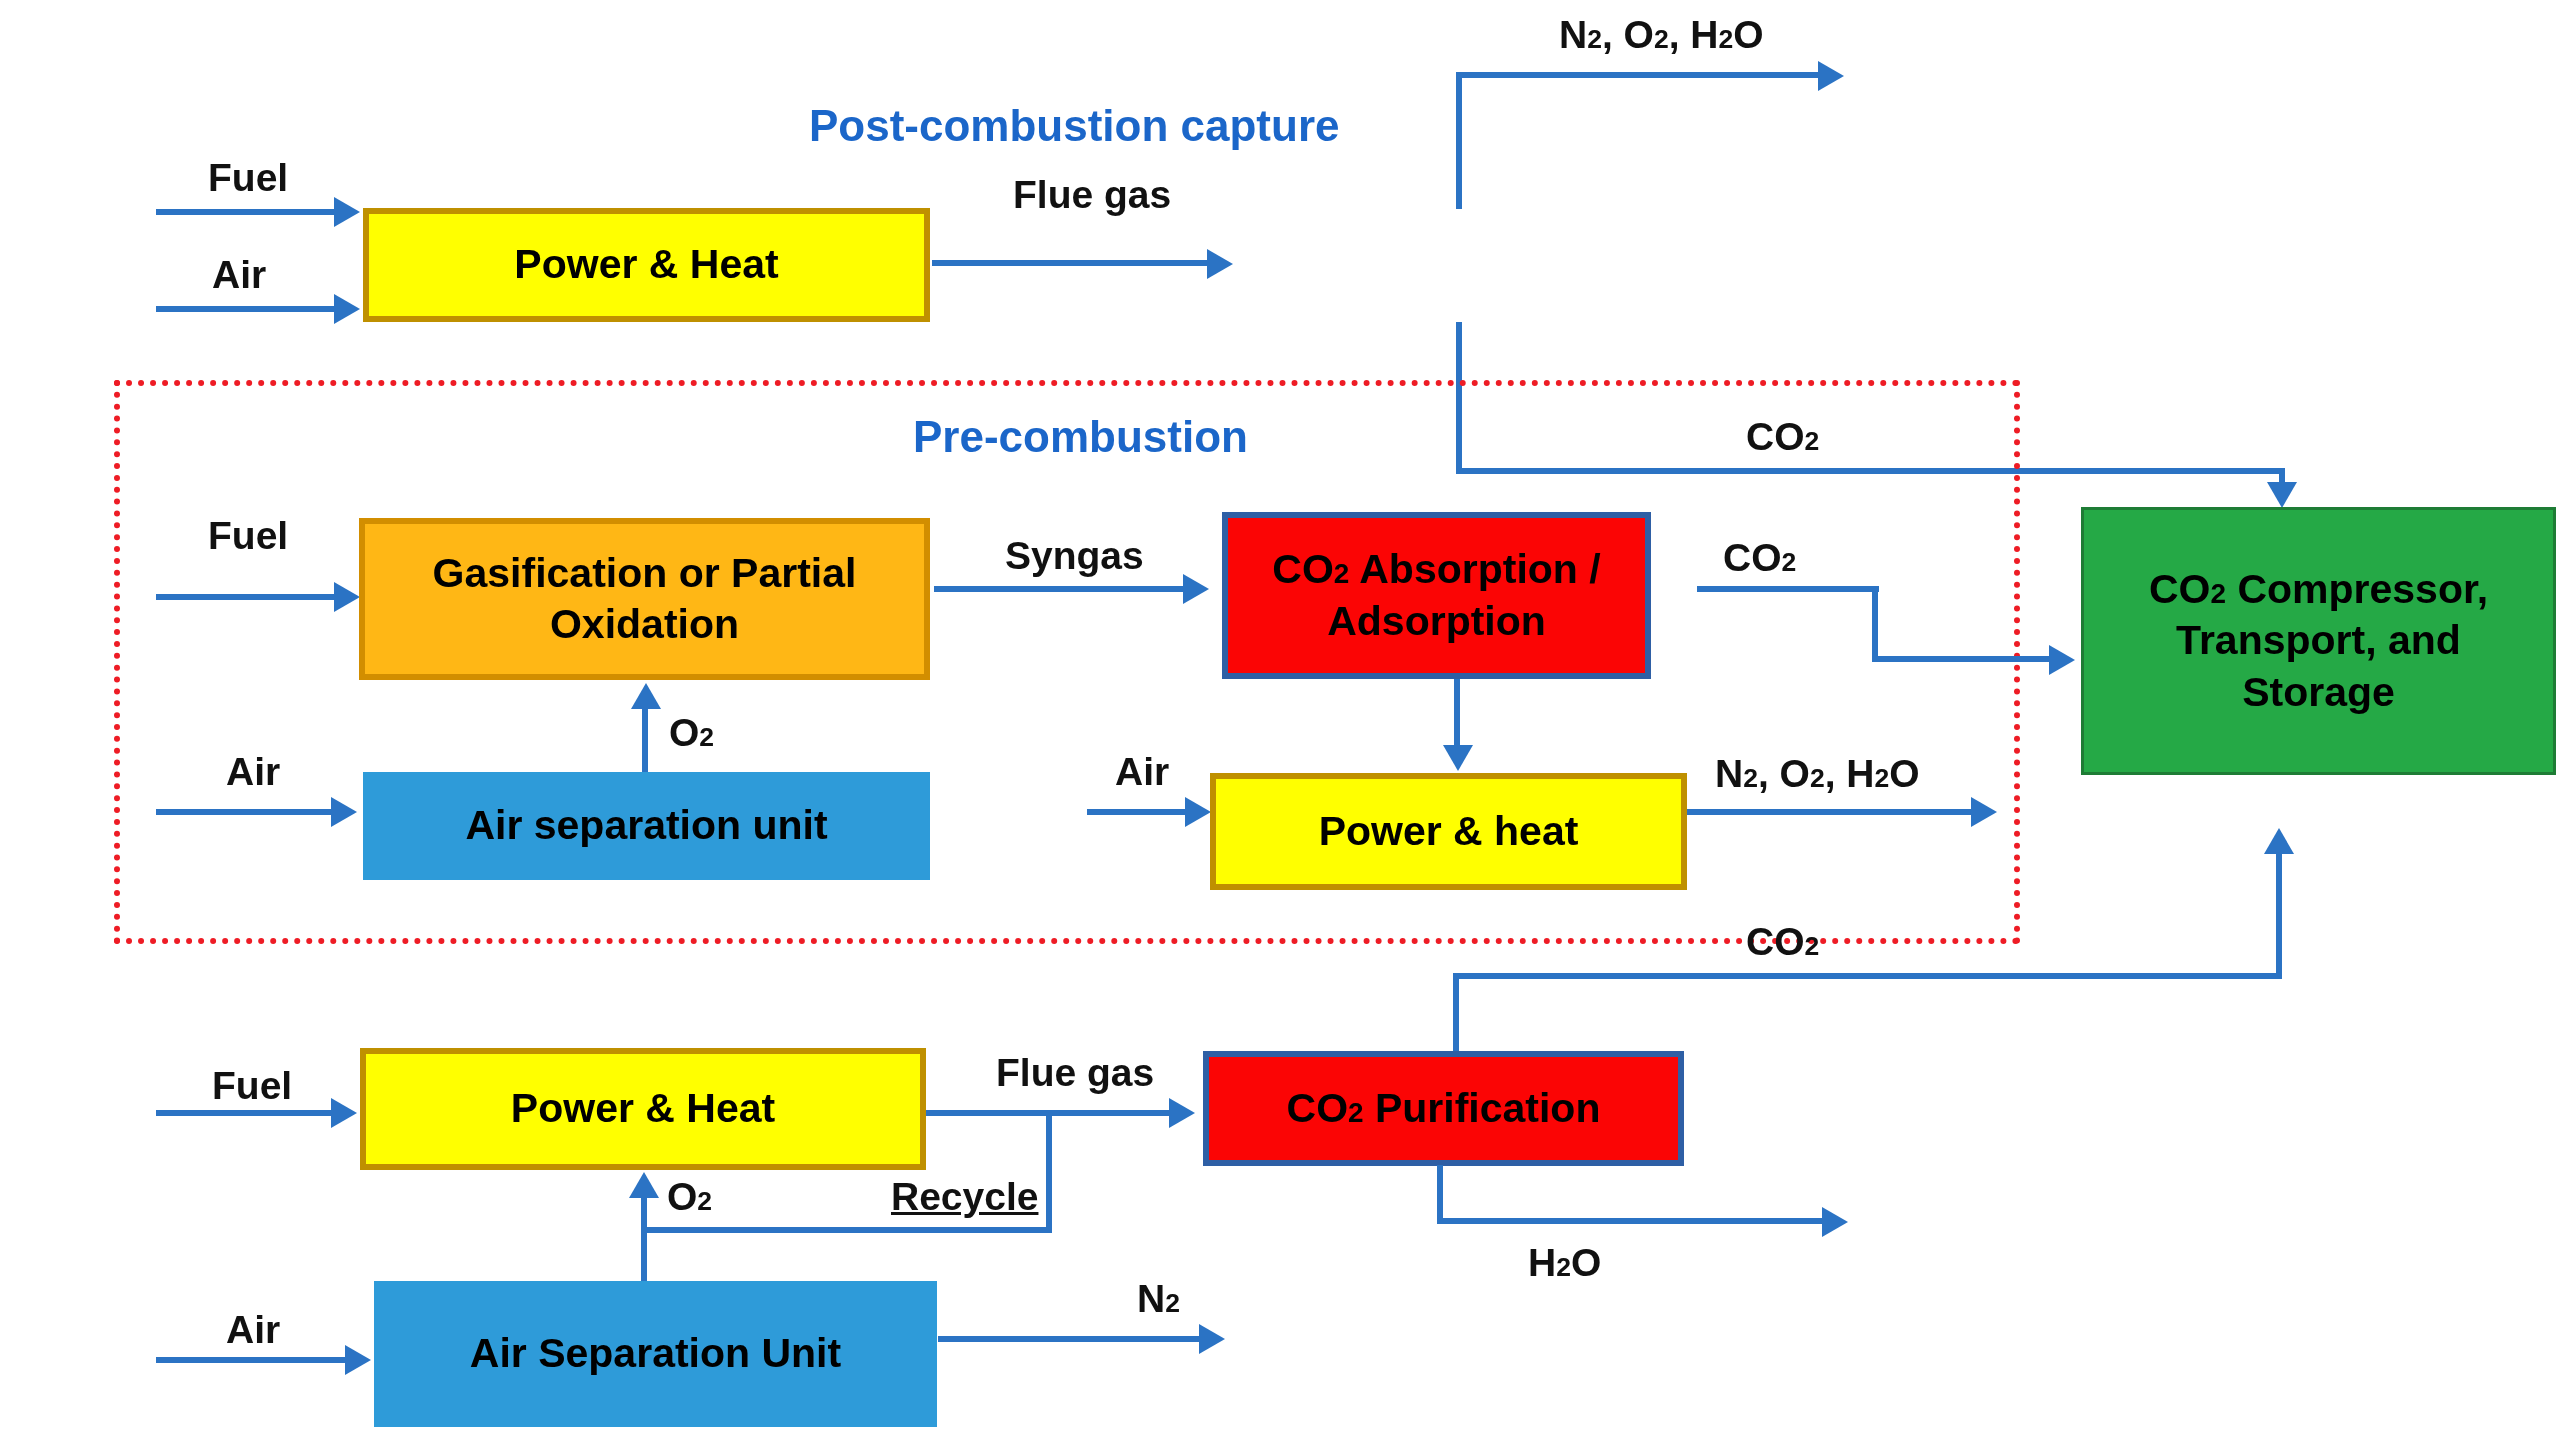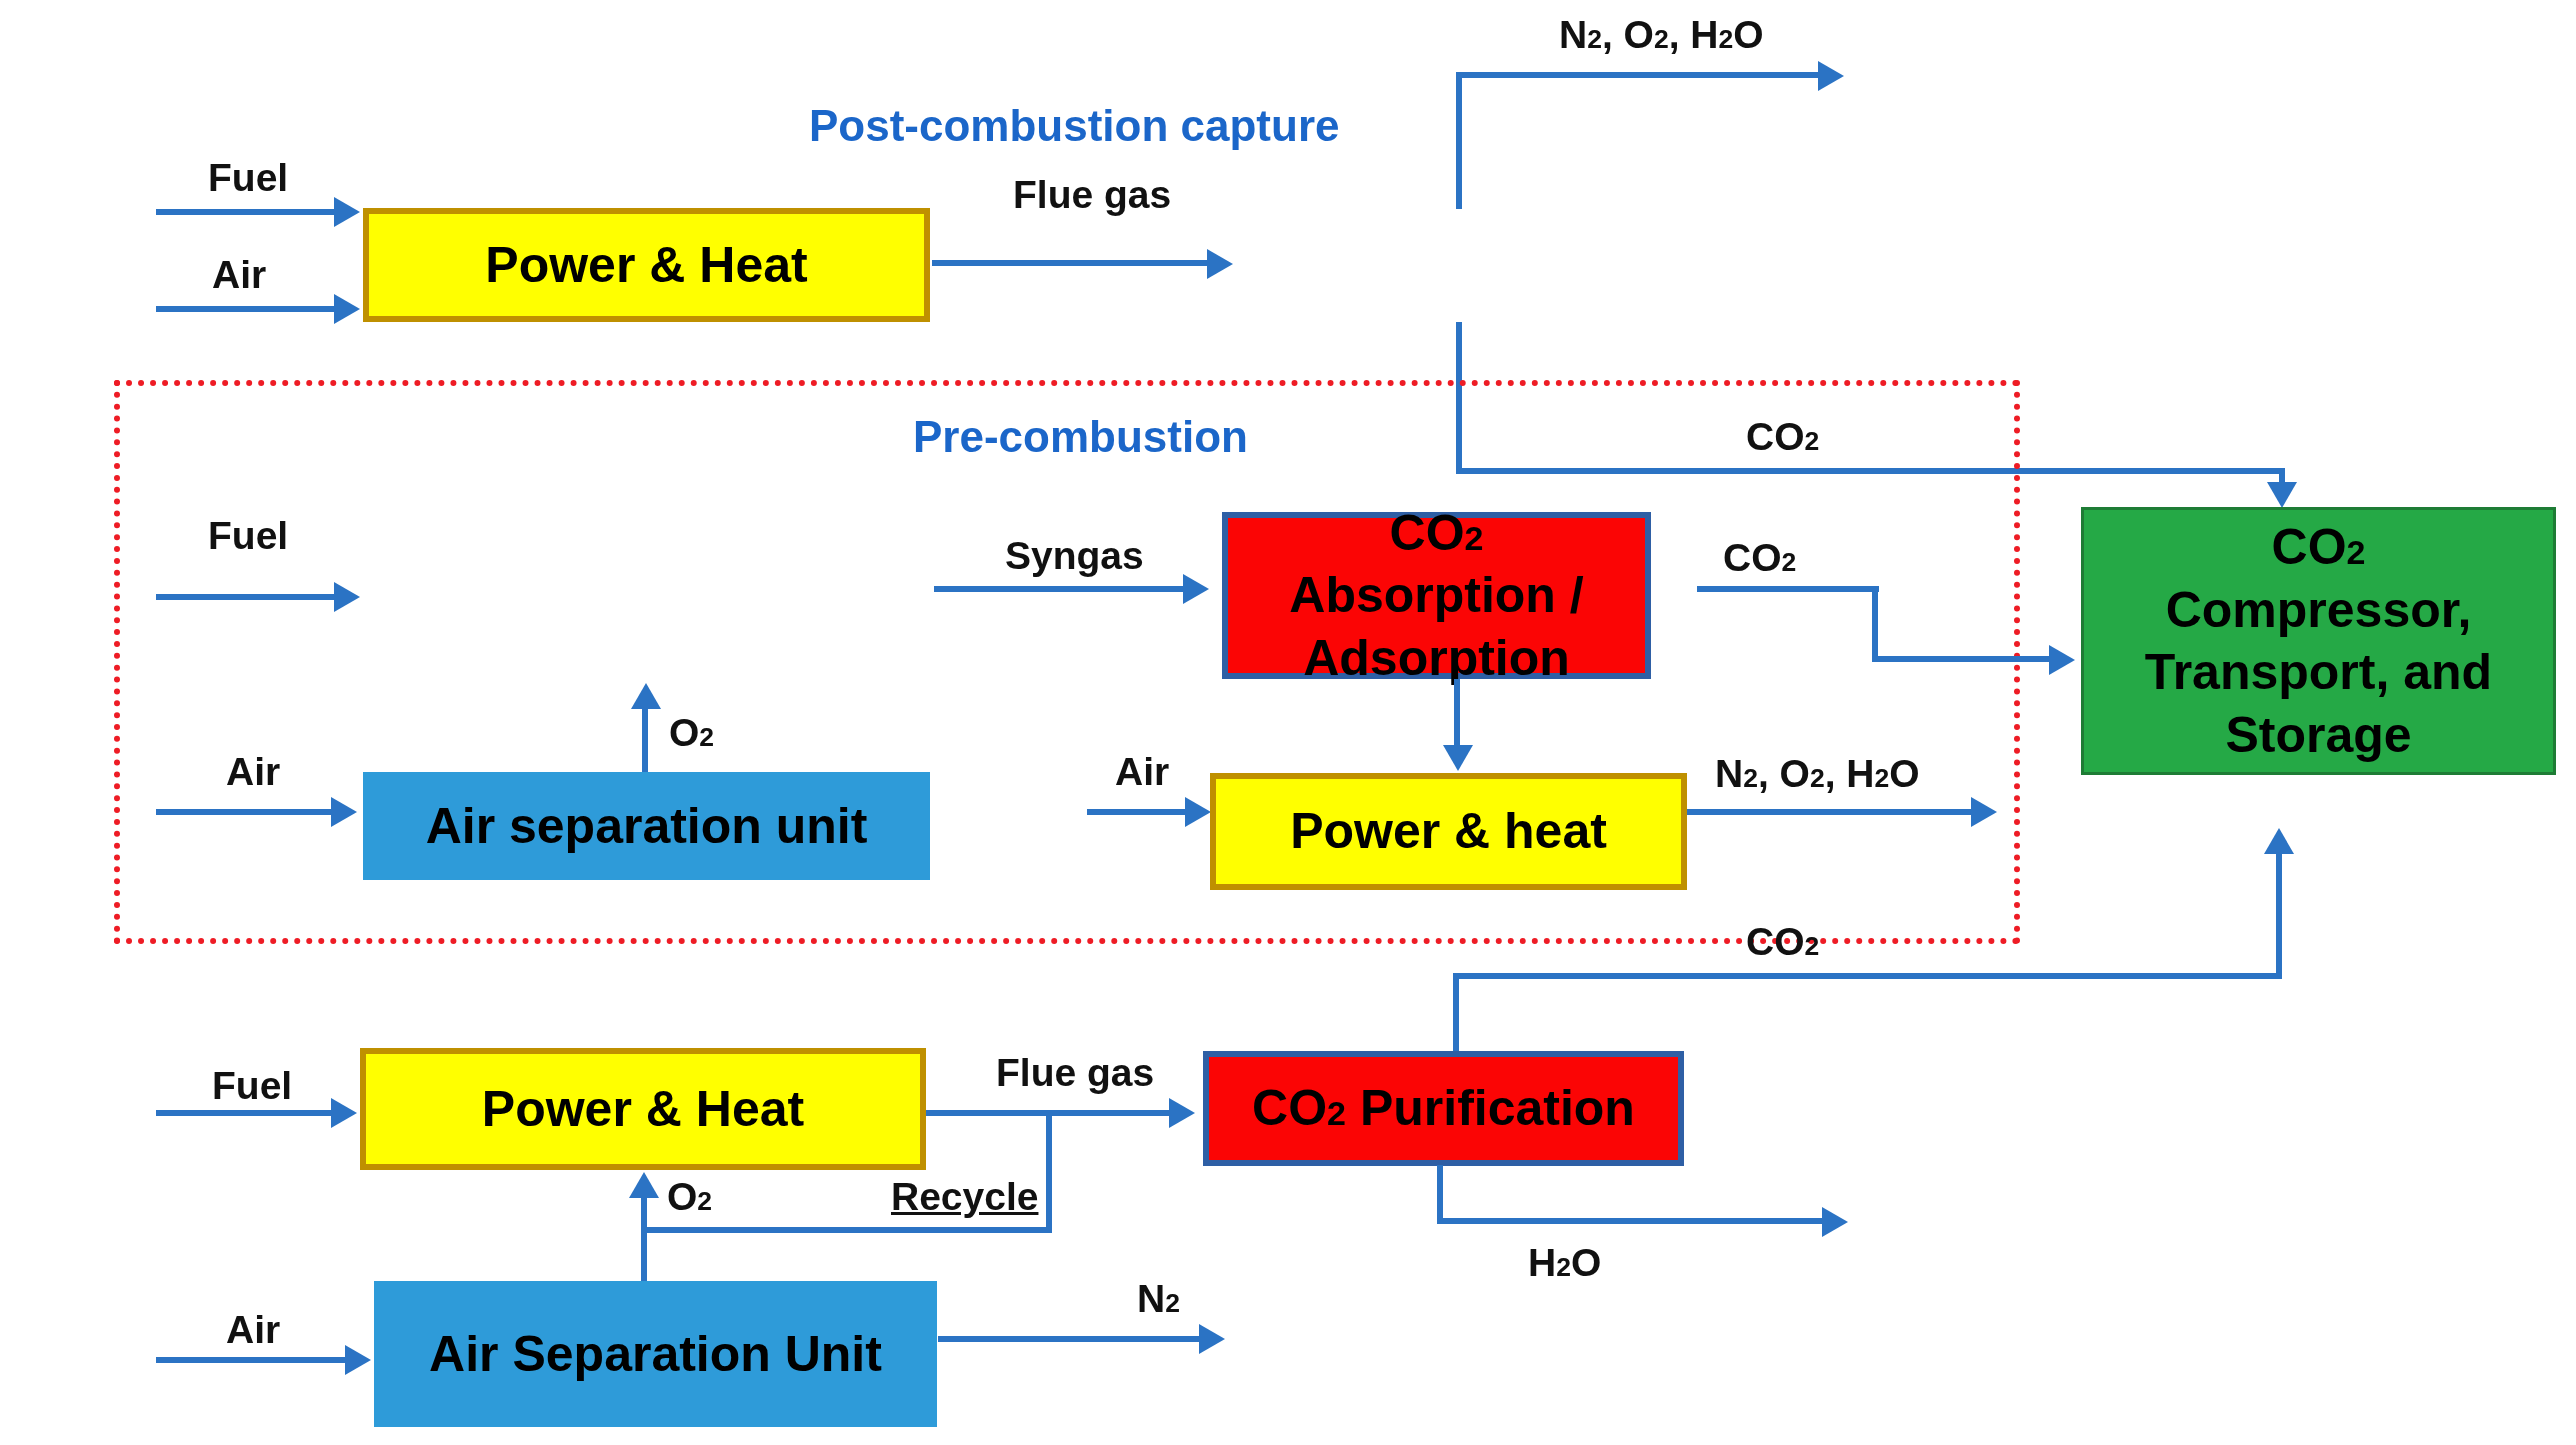--- a/index.html
+++ b/index.html
@@ -40,21 +40,21 @@
     white-space:nowrap;
   }
   .box{
     position:absolute;
     box-sizing:border-box;
     display:flex;
     align-items:center;
     justify-content:center;
     text-align:center;
     font-weight:bold;
-    font-size:50px;
+    font-size:41px;
     color:#000000;
     line-height:1.25;
   }
   .box .inner{width:100%;}
   .hline,.vline{position:absolute;background:var(--arrow-blue);}
   .hline{height:6.2px;}
   .vline{width:6.2px;}
   .ah{position:absolute;width:0;height:0;}
   .ah-r{border-top:15px solid transparent;border-bottom:15px solid transparent;border-left:26.5px solid var(--arrow-blue);}
   .ah-u{border-left:15px solid transparent;border-right:15px solid transparent;border-bottom:26.5px solid var(--arrow-blue);}
@@ -101,20 +101,23 @@
   <div class="ah ah-d" style="left:2267px;top:482px;"></div>
   <div class="lbl" style="left:1746px;top:415px;">CO<sub>2</sub></div>
 
   <div class="dotted-box" style="left:114px;top:380px;width:1906px;height:564px;"></div>
   <div class="title" style="left:913px;top:412px;">Pre-combustion</div>
 
   <div class="lbl" style="left:208px;top:514px;">Fuel</div>
   <div class="hline" style="left:156px;top:594px;width:179px;"></div>
   <div class="ah ah-r" style="left:334px;top:582px;"></div>
 
+  <div class="box" style="left:359px;top:518px;width:571px;height:162px;background:var(--box-orange);border:6.2px solid var(--box-orange-border);">
+    <div class="inner" style="padding:0 15.6px;">Gasification or Partial Oxidation</div>
+  </div>
 
   <div class="lbl" style="left:1005px;top:534px;">Syngas</div>
   <div class="hline" style="left:934px;top:586px;width:251px;"></div>
   <div class="ah ah-r" style="left:1183px;top:574px;"></div>
 
   <div class="box" style="left:1222px;top:512px;width:429px;height:167px;background:var(--box-red);border:6.2px solid var(--box-red-border);">
     <div class="inner" style="padding:0 23.4px;">CO<sub>2</sub> Absorption / Adsorption</div>
   </div>
 
   <div class="hline" style="left:1697px;top:586px;width:182px;"></div>

